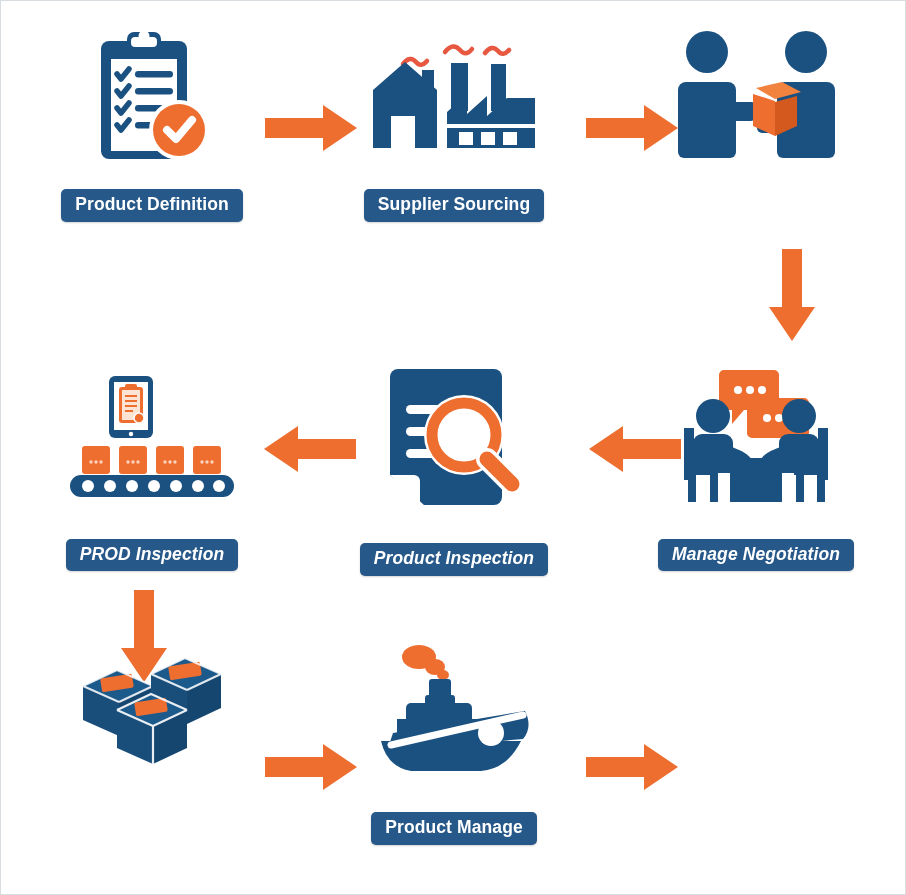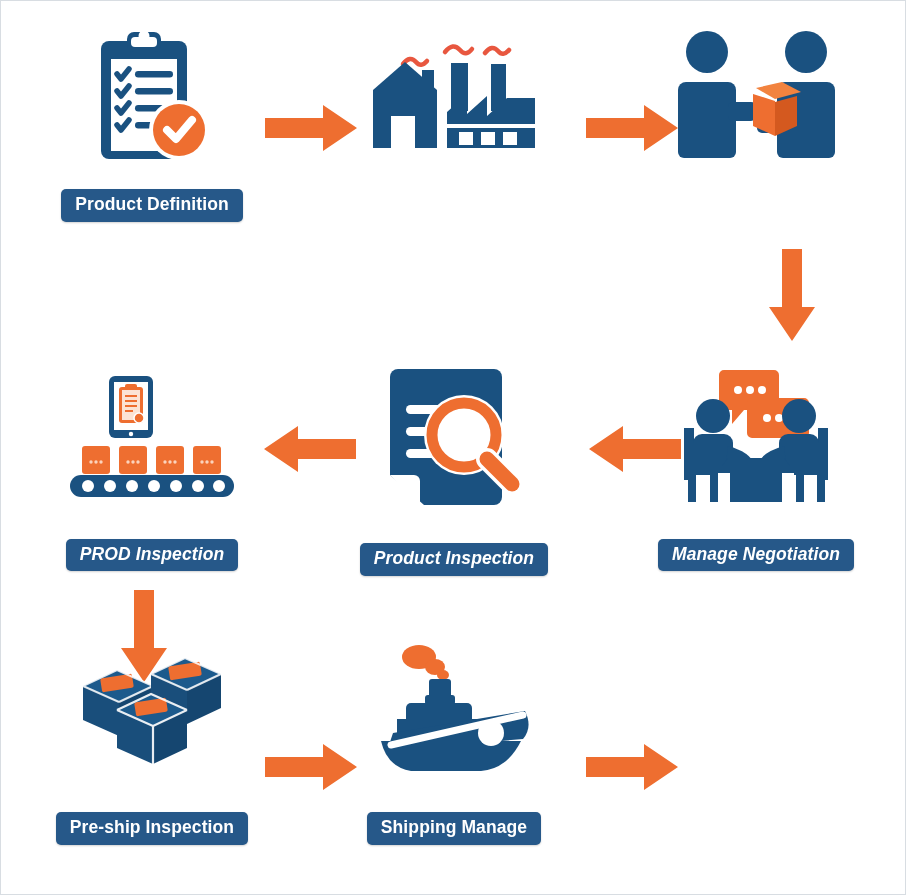--- a/index.html
+++ b/index.html
@@ -167,20 +167,21 @@
             <path d="M140 70 L168 70 L168 120 L140 120 Z"></path>
           </g>
           <rect x="80" y="96" width="88" height="4" fill="#ffffff"></rect>
           <g fill="#ffffff">
             <rect x="92" y="104" width="14" height="13"></rect>
             <rect x="114" y="104" width="14" height="13"></rect>
             <rect x="136" y="104" width="14" height="13"></rect>
           </g>
         </svg>
       </div>
+      <div class="label">Supplier Sourcing</div>
     </div>
 
     <div class="cell r1">
       <div class="icon-wrap">
         <svg width="175" height="145" viewBox="0 0 175 145">
           <g fill="#1A5180">
 
             <circle cx="38" cy="26" r="21"></circle>
             <path d="M17 56 h42 a8 8 0 0 1 8 8 v62 a6 6 0 0 1 -6 6 h-46 a6 6 0 0 1 -6 -6 v-62 a8 8 0 0 1 8 -8 z"></path>
             <rect x="59" y="76" width="28" height="19" rx="5"></rect>
@@ -357,21 +358,20 @@
             <rect x="70" y="56" width="32" height="14" rx="2" fill="#EE6E30" transform="rotate(-9 86 63)"></rect>
             <g stroke="#ffffff" stroke-width="2.2" fill="none" opacity=".9">
               <path d="M52 66 L86 50 L122 66"></path>
                 <path d="M88 82 L52 66"></path>
                 <path d="M88 82 L122 66"></path>
               <path d="M88 82 V120"></path>
             </g>
           </g>
         </svg>
       </div>
-      <div class="label">Pre-ship Inspection</div>
     </div>
 
     <div class="cell r3">
       <div class="icon-wrap">
         <svg width="175" height="140" viewBox="0 0 175 140">
 
           <g fill="#EE6E30">
             <ellipse cx="52" cy="16" rx="17" ry="12"></ellipse>
             <ellipse cx="68" cy="26" rx="10" ry="8"></ellipse>
             <ellipse cx="76" cy="34" rx="6" ry="5"></ellipse>
@@ -384,17 +384,17 @@
             <path d="M44 62 h56 a5 5 0 0 1 5 5 v14 h-66 v-14 a5 5 0 0 1 5 -5 z"></path>
             <path d="M30 78 h80 v16 h-80 z"></path>
 
             <path d="M26 92 L158 70 q8 16 -2 28 L20 110 Z"></path>
             <path d="M14 100 h140 q-14 28 -40 30 H44 q-24 -4 -30 -30 z"></path>
           </g>
           <path d="M24 104 L156 74" stroke="#ffffff" stroke-width="7" fill="none" stroke-linecap="round"></path>
           <circle cx="124" cy="92" r="13" fill="#ffffff"></circle>
         </svg>
       </div>
-      <div class="label">Shipping Manage</div>
+      <div class="label">Product Manage</div>
     </div>
 
   </div>
 </div>
 
 </body></html>

